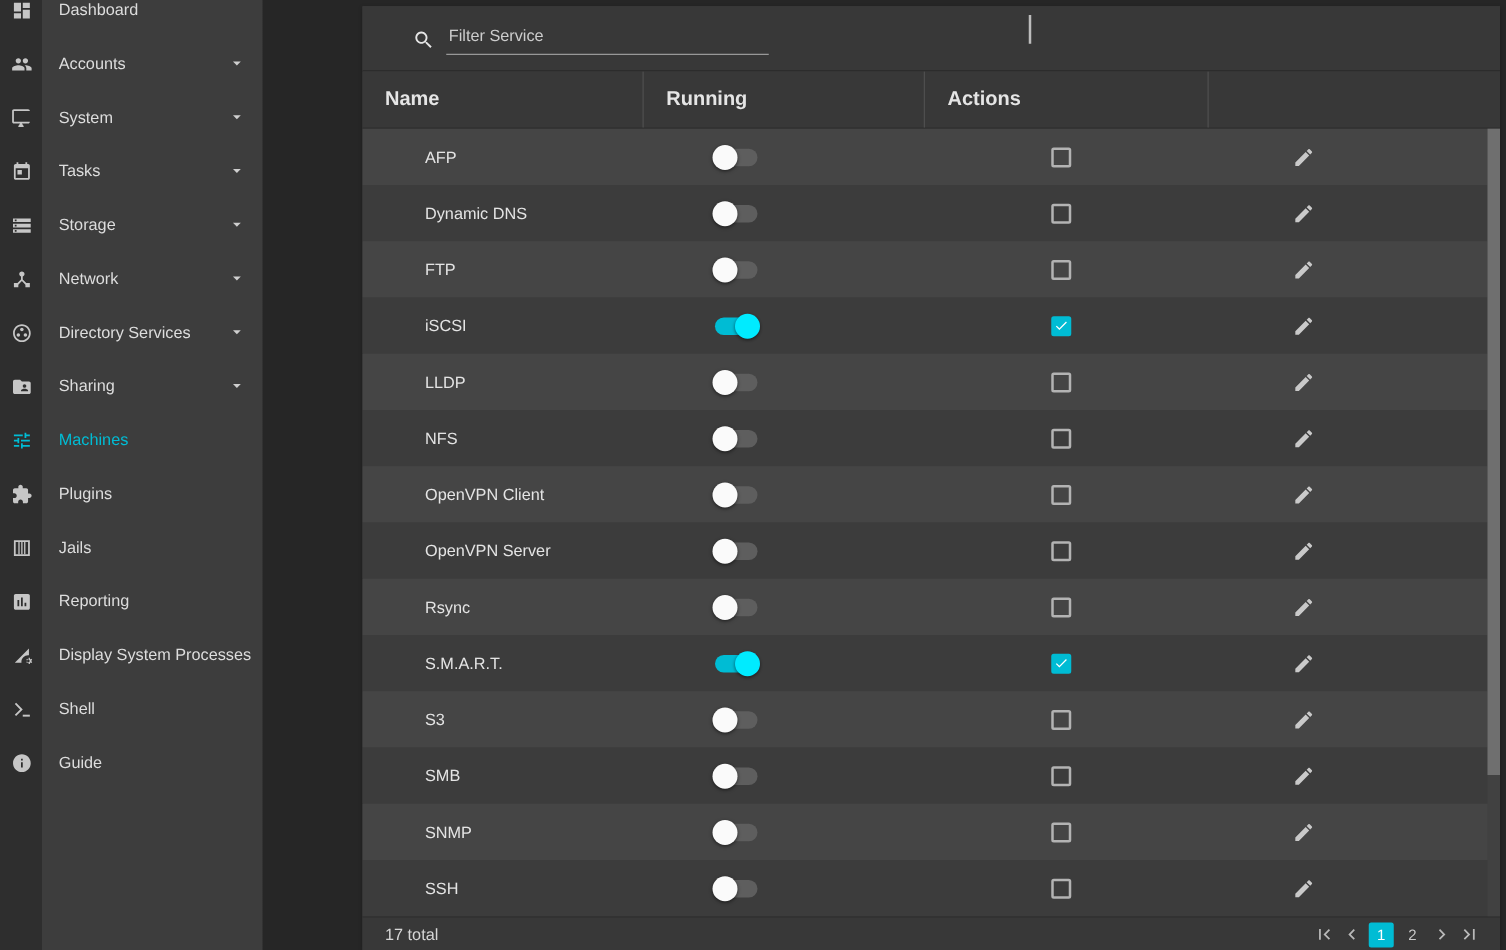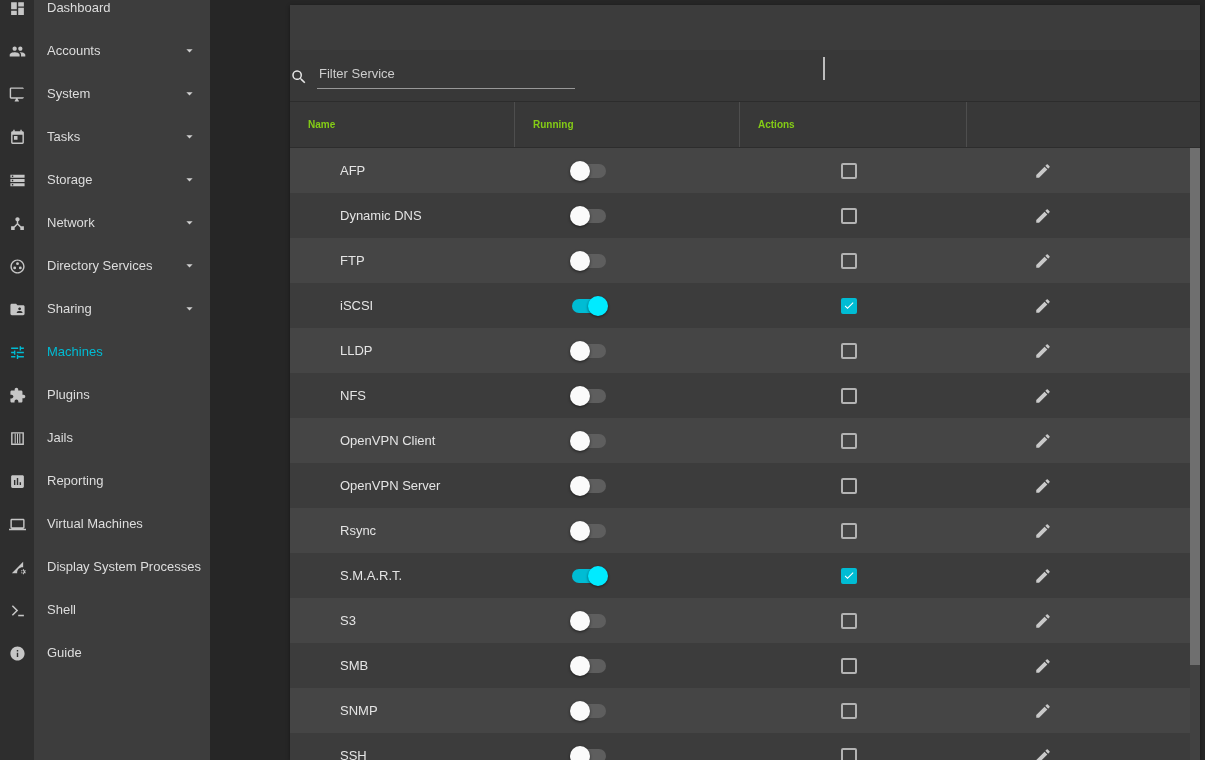--- a/index.html
+++ b/index.html
@@ -24,37 +24,37 @@
   .chev svg { width:15px; height:15px; fill:currentColor; }
   .nav-item.active .nav-label, .nav-item.active .nav-icon { color:var(--accent); }
   
   .content {
     position:absolute; left:290px; top:5px; width:910px; height:755px;
     background:#3c3c3c; display:flex; flex-direction:column;
     box-shadow:0 1px 4px rgba(0,0,0,.4);
   }
   .toolbar {
     height:52px; flex:0 0 52px; background:#383838; border-bottom:1px solid #2c2c2c;
-    display:flex; align-items:center; position:relative;margin-top:45px;
+    display:flex; align-items:center; padding-left:40px; position:relative;
   }
   .search-icon { color:#e6e6e6; margin-right:9px; margin-top:3px; display:flex; }
   .search-icon svg { width:18px; height:18px; fill:currentColor; }
   .filter-input {
     background:transparent; border:none; outline:none;
     border-bottom:1px solid #989898; width:258px;
     color:#eeeeee; font-size:13px; padding:4px 2px 7px;
     font-family:"Liberation Sans","DejaVu Sans",sans-serif;
   }
   .filter-input::placeholder { color:#cdcdcd; }
   .caret { position:absolute; left:533px; top:7px; width:2px; height:23px; background:#bdbdbd; }
   
   .thead { height:46px; flex:0 0 46px; background:#383838; display:flex; border-bottom:1px solid #2d2d2d; }
   .th {
     display:flex; align-items:center; padding-left:18px;
-    font-size:10px; font-weight:bold; color:#84cc16;
+    font-size:16px; font-weight:bold; color:#e5e5e5;
     border-right:1px solid #4e4e4e;
   }
   .col-name { width:225px; } .col-running { width:225px; }
   .col-start { width:226px; } .col-actions { width:227px; }
   .tbody { position:relative; flex:0 0 630px; }
   .row { height:45px; display:flex; align-items:center; font-size:13px; color:#e4e4e4; }
   .row:nth-child(odd) { background:#454545; }
   .row:nth-child(even) { background:#3c3c3c; }
   .cell { display:flex; align-items:center;margin-left:32px; }
   .cell-name { width:225px; padding-left:18px; }
@@ -232,28 +232,20 @@
         <span class="nav-icon">
           <svg viewBox="0 0 24 24">
             <path d="M19 3H5c-1.1 0-2 .9-2 2v14c0 1.1.9 2 2 2h14c1.1 0 2-.9 2-2V5c0-1.1-.9-2-2-2zM9 17H7v-7h2v7zm4 0h-2V7h2v10zm4 0h-2v-4h2v4z"></path>
           </svg>
         </span>
         <span class="nav-label">Reporting</span>
       </div>
       <div class="nav-item">
         <span class="nav-icon">
           <svg viewBox="0 0 24 24">
-            <path d="M20 18c1.1 0 1.99-.9 1.99-2L22 6c0-1.1-.9-2-2-2H4c-1.1 0-2 .9-2 2v10c0 1.1.9 2 2 2H0v2h24v-2h-4zM4 6h16v10H4V6z"></path>
-          </svg>
-        </span>
-        <span class="nav-label">Virtual Machines</span>
-      </div>
-      <div class="nav-item">
-        <span class="nav-icon">
-          <svg viewBox="0 0 24 24">
             <path d="M18.99 11.5c.34 0 .67.03 1 .07L20 4 4 20h7.56c-.04-.33-.07-.66-.07-1 0-4.14 3.36-7.5 7.5-7.5z"></path>
             <path d="M23.7 19.06l-1-.58c.07-.32.07-.65 0-.97l1-.58-.75-1.3-1 .58c-.24-.23-.52-.4-.83-.5V14.5h-1.5v1.21c-.31.1-.59.27-.83.5l-1-.58-.75 1.3 1 .58c-.07.32-.07.65 0 .97l-1 .58.75 1.3 1-.58c.24.23.52.4.83.5v1.21h1.5v-1.21c.31-.1.59-.27.83-.5l1 .58.75-1.3zm-4.45.44c-.83 0-1.5-.67-1.5-1.5s.67-1.5 1.5-1.5 1.5.67 1.5 1.5-.67 1.5-1.5 1.5z"></path>
           </svg>
         </span>
         <span class="nav-label">Display System Processes</span>
       </div>
       <div class="nav-item">
         <span class="nav-icon">
           <svg viewBox="0 0 24 24">
             <path d="M4 6l6 6-6 6 1.5 1.5L13 12 5.5 4.5z"></path>

